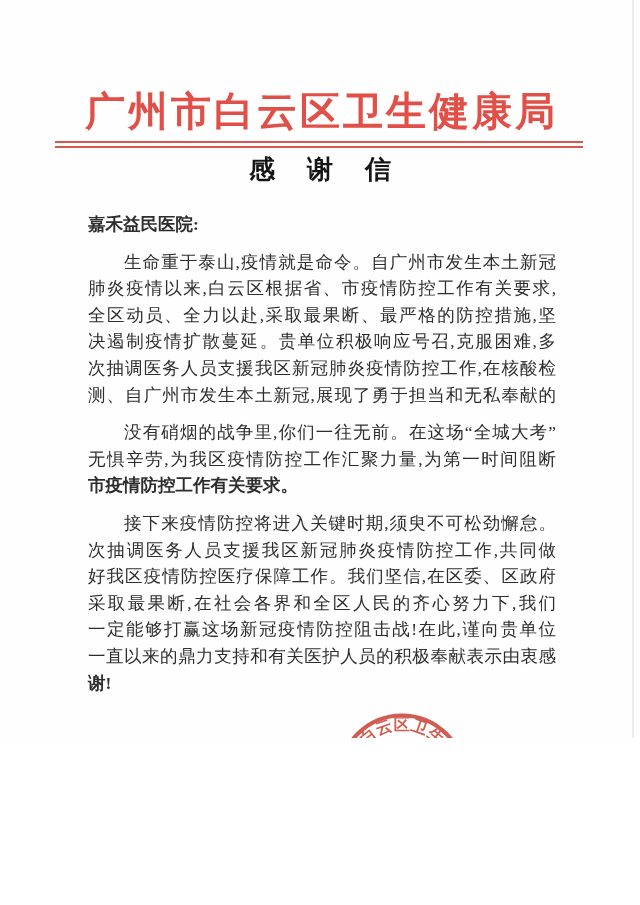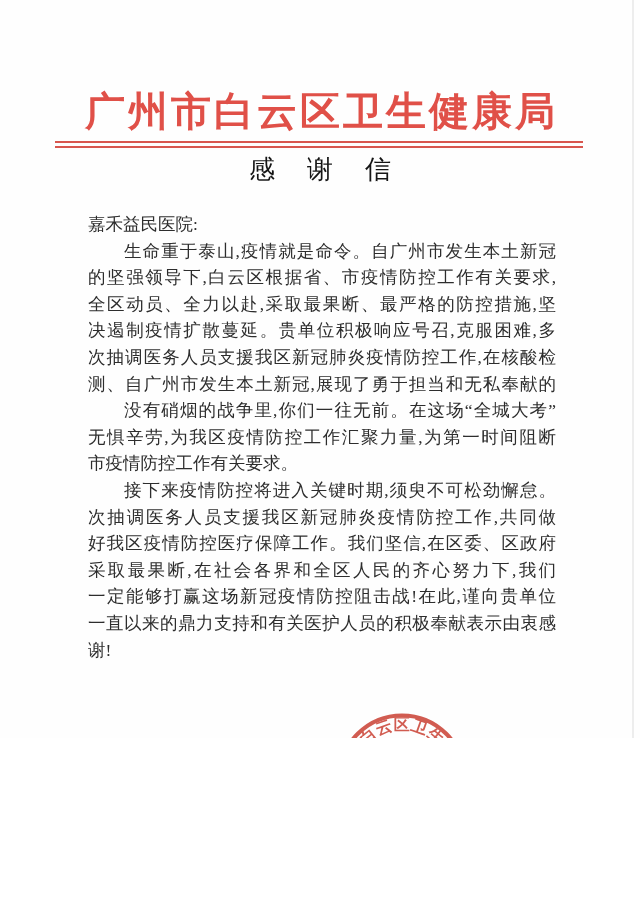--- a/index.html
+++ b/index.html
@@ -56,36 +56,36 @@
     height: 9px;
     border-top: 1.6px solid var(--rule_red);
     border-bottom: 3.4px solid var(--rule_red);
   }
   .doc-title {
     position: absolute;
     top: 152px; left: 0;
     width: 100%;
     text-align: center;
     font-size: 26px;
-    font-weight: 400;
+    font-weight: 700;
     letter-spacing: 32px;
     text-indent: 32px;
     color: #151515;
     white-space: nowrap;
   }
   .letter-body {
     position: absolute;
     top: 211px; left: 88px;
     width: 468px;
     font-size: 17.5px;
     line-height: 26.6px;
   }
   .line { text-align: justify; text-align-last: justify; }
-  .line.open { text-align-last: left; }
-  .line.indent { text-indent: 36px; }
+  .line.open { text-align-last: left; font-weight: bold; }
+  .line.indent { text-indent: 36px; margin-top: 11px; }
   .signature {
     position: absolute;
     top: 786px; left: 303px;
     font-size: 17.5px;
     letter-spacing: 0.5px;
     white-space: nowrap;
     color: #262626;
   }
   .date {
     position: absolute;
@@ -121,21 +121,21 @@
   <div class="letterhead">广州市白云区卫生健康局</div>
 
   <div class="rule rule-top"></div>
 
   <div class="doc-title">感谢信</div>
 
   <div class="letter-body">
     <div class="line open">嘉禾益民医院:</div>
 
     <div class="line indent">生命重于泰山,疫情就是命令。自广州市发生本土新冠</div>
-    <div class="line">的坚强领导下,白云区根据省、市疫情防控工作有关要求,</div>
+    <div class="line">肺炎疫情以来,白云区根据省、市疫情防控工作有关要求,</div>
     <div class="line">全区动员、全力以赴,采取最果断、最严格的防控措施,坚</div>
     <div class="line">决遏制疫情扩散蔓延。贵单位积极响应号召,克服困难,多</div>
     <div class="line">次抽调医务人员支援我区新冠肺炎疫情防控工作,在核酸检</div>
     <div class="line">测、自广州市发生本土新冠,展现了勇于担当和无私奉献的</div>
 
     <div class="line indent">没有硝烟的战争里,你们一往无前。在这场“全城大考”</div>
     <div class="line">无惧辛劳,为我区疫情防控工作汇聚力量,为第一时间阻断</div>
     <div class="line open">市疫情防控工作有关要求。</div>
 
     <div class="line indent">接下来疫情防控将进入关键时期,须臾不可松劲懈怠。</div>

